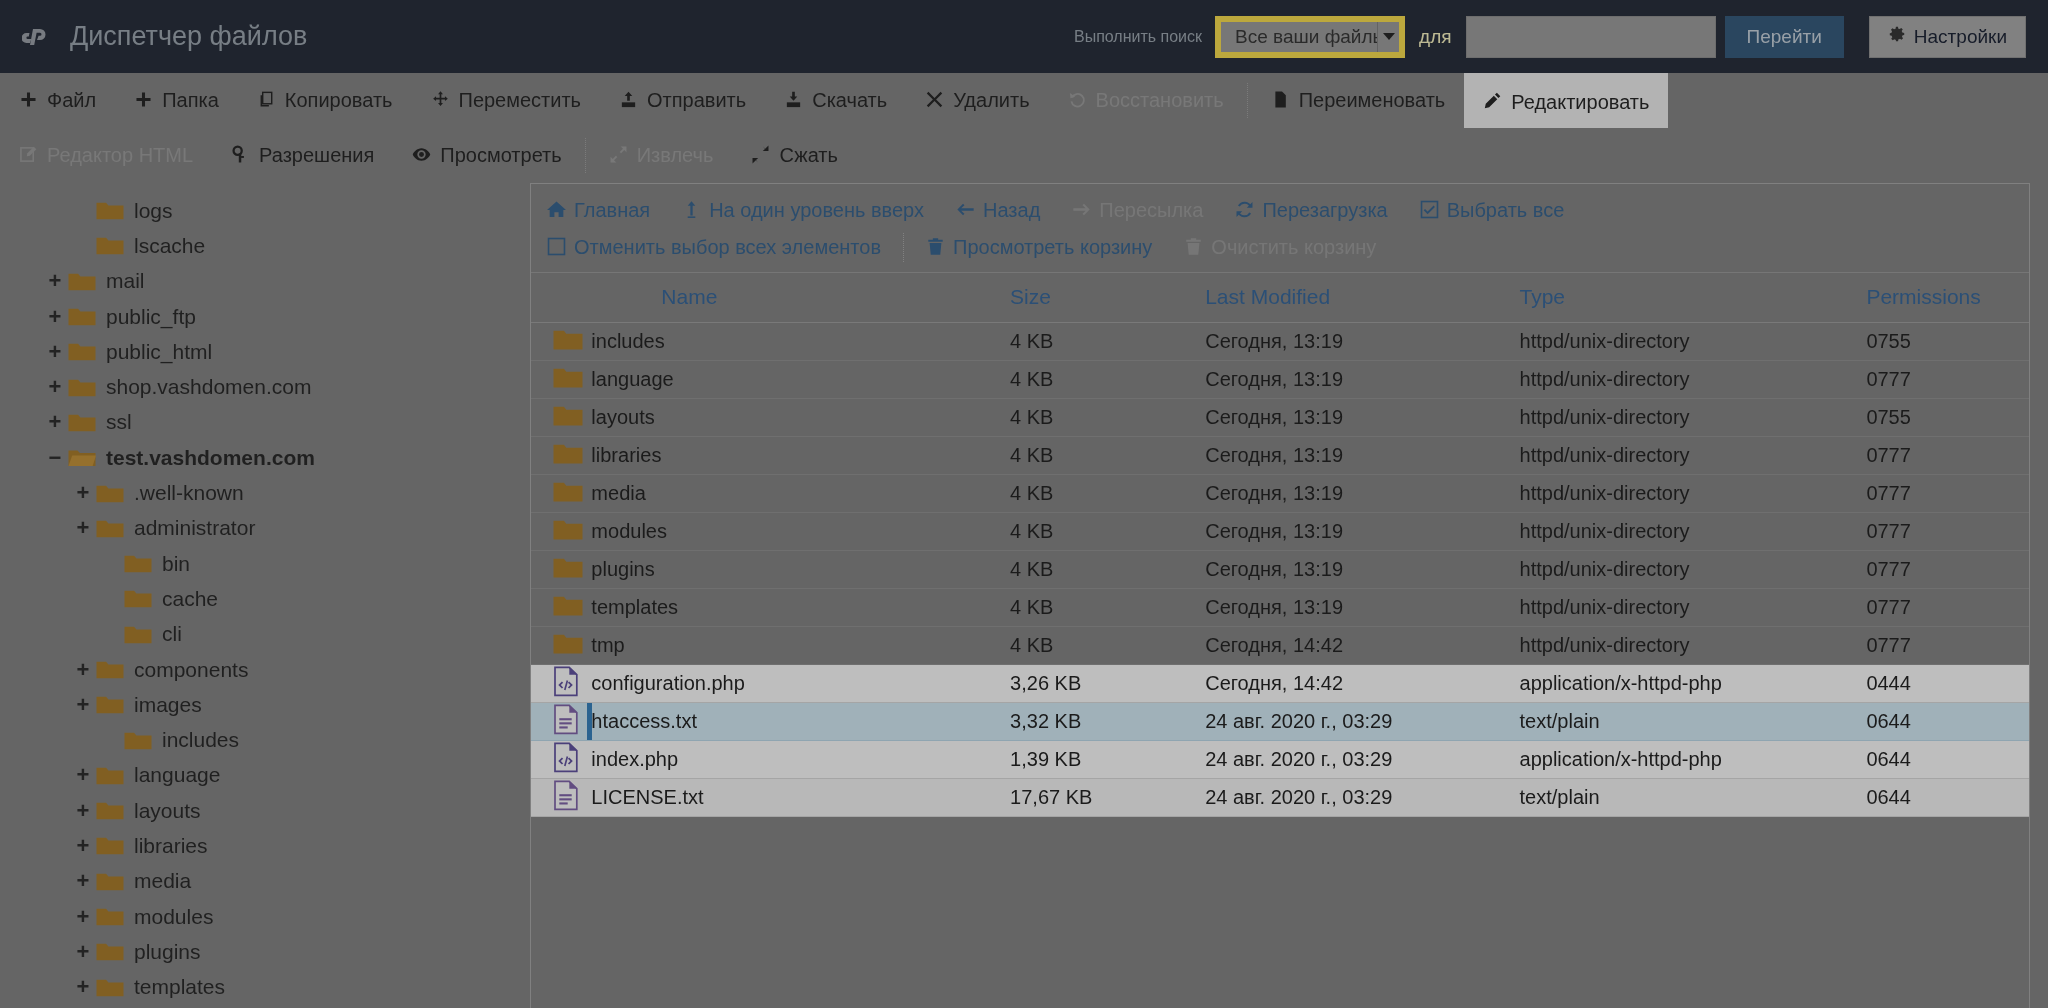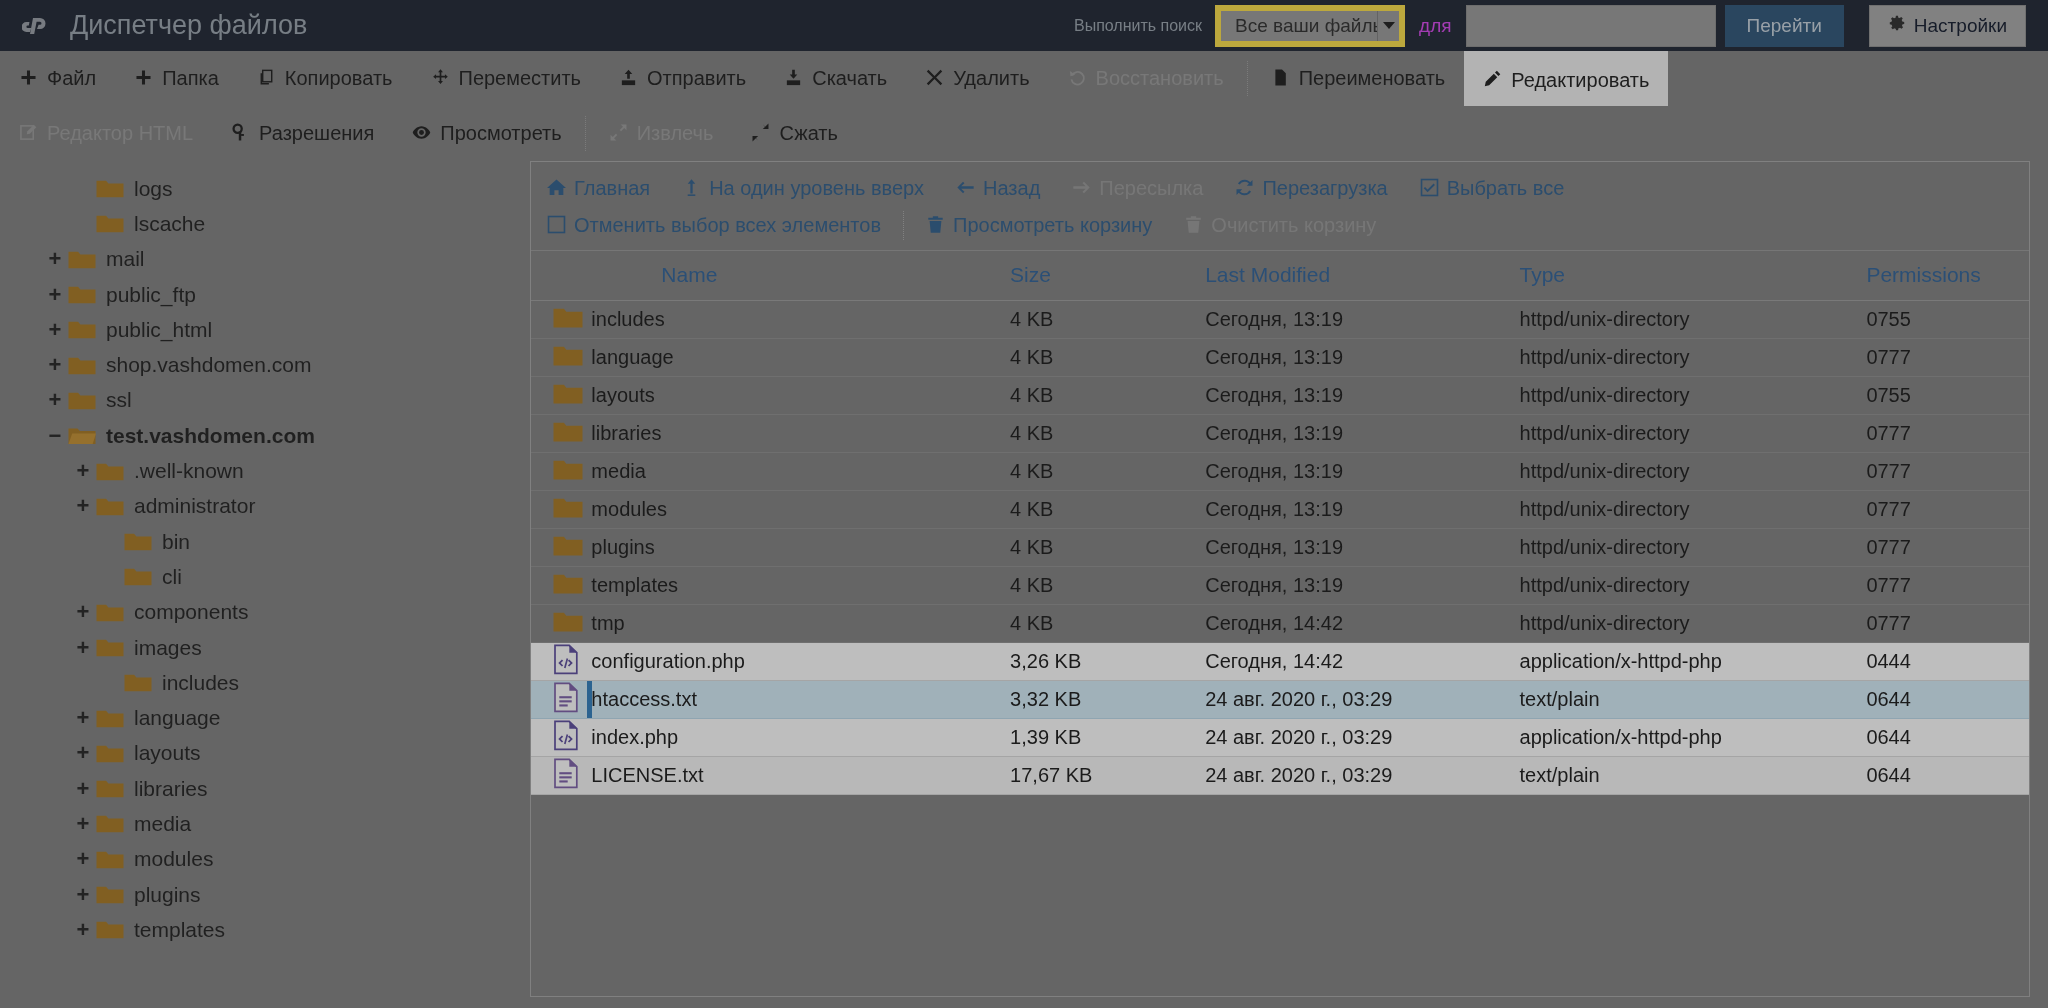--- a/index.html
+++ b/index.html
@@ -5,21 +5,21 @@
   * { box-sizing: border-box; margin: 0; padding: 0; }
   html, body {
     width: 2048px; height: 1008px;
     font-family: "Liberation Sans", sans-serif;
     background: #808080;
     overflow: hidden;
   }
 
   
   .topbar {
-    height: 51px;
+    height: 73px;
     background: #1c2331;
     display: flex;
     align-items: center;
     padding: 0 22px;
     position: relative;
   }
   .brand { display: flex; align-items: center; gap: 14px; }
   .cp-logo {
     width: 34px; height: 34px;
     display: flex; align-items: center; justify-content: center;
@@ -52,21 +52,21 @@
     background: #9a9a9a;
     border-left: 1px solid #7d7d7d;
     display: flex; align-items: center; justify-content: center;
   }
   .caret-down {
     width: 0; height: 0;
     border-left: 6px solid transparent;
     border-right: 6px solid transparent;
     border-top: 7px solid #1a1a1a;
   }
-  .for-label { color: #d946ef; font-size: 19px; margin: 0 14px; }
+  .for-label { color: #fef9c3; font-size: 19px; margin: 0 14px; }
   .search-input {
     width: 250px; height: 42px;
     background: #9a9a9a;
     border: 1px solid #8b8b8b;
     padding: 0 10px;
     font-size: 19px; color: #2c2c2c;
     font-family: "Liberation Sans", sans-serif;
   }
   .go-btn {
     height: 42px; padding: 0 22px;
@@ -477,20 +477,29 @@
           <span>administrator</span>
         </div>
         <div class="tree-node" style="padding-left: 98px;">
           <span class="toggle empty">+</span>
           <span class="folder-ico">
             <svg width="28" height="21" viewBox="0 0 28 21">
               <path fill="#a87820" d="M0.5 2.8h9.6l2.3 2.7H27.5v13.7H0.5z"></path>
             </svg>
           </span>
           <span>bin</span>
+        </div>
+        <div class="tree-node" style="padding-left: 98px;">
+          <span class="toggle empty">+</span>
+          <span class="folder-ico">
+            <svg width="28" height="21" viewBox="0 0 28 21">
+              <path fill="#a87820" d="M0.5 2.8h9.6l2.3 2.7H27.5v13.7H0.5z"></path>
+            </svg>
+          </span>
+          <span>cache</span>
         </div>
         <div class="tree-node" style="padding-left: 98px;">
           <span class="toggle empty">+</span>
           <span class="folder-ico">
             <svg width="28" height="21" viewBox="0 0 28 21">
               <path fill="#a87820" d="M0.5 2.8h9.6l2.3 2.7H27.5v13.7H0.5z"></path>
             </svg>
           </span>
           <span>cli</span>
         </div>

